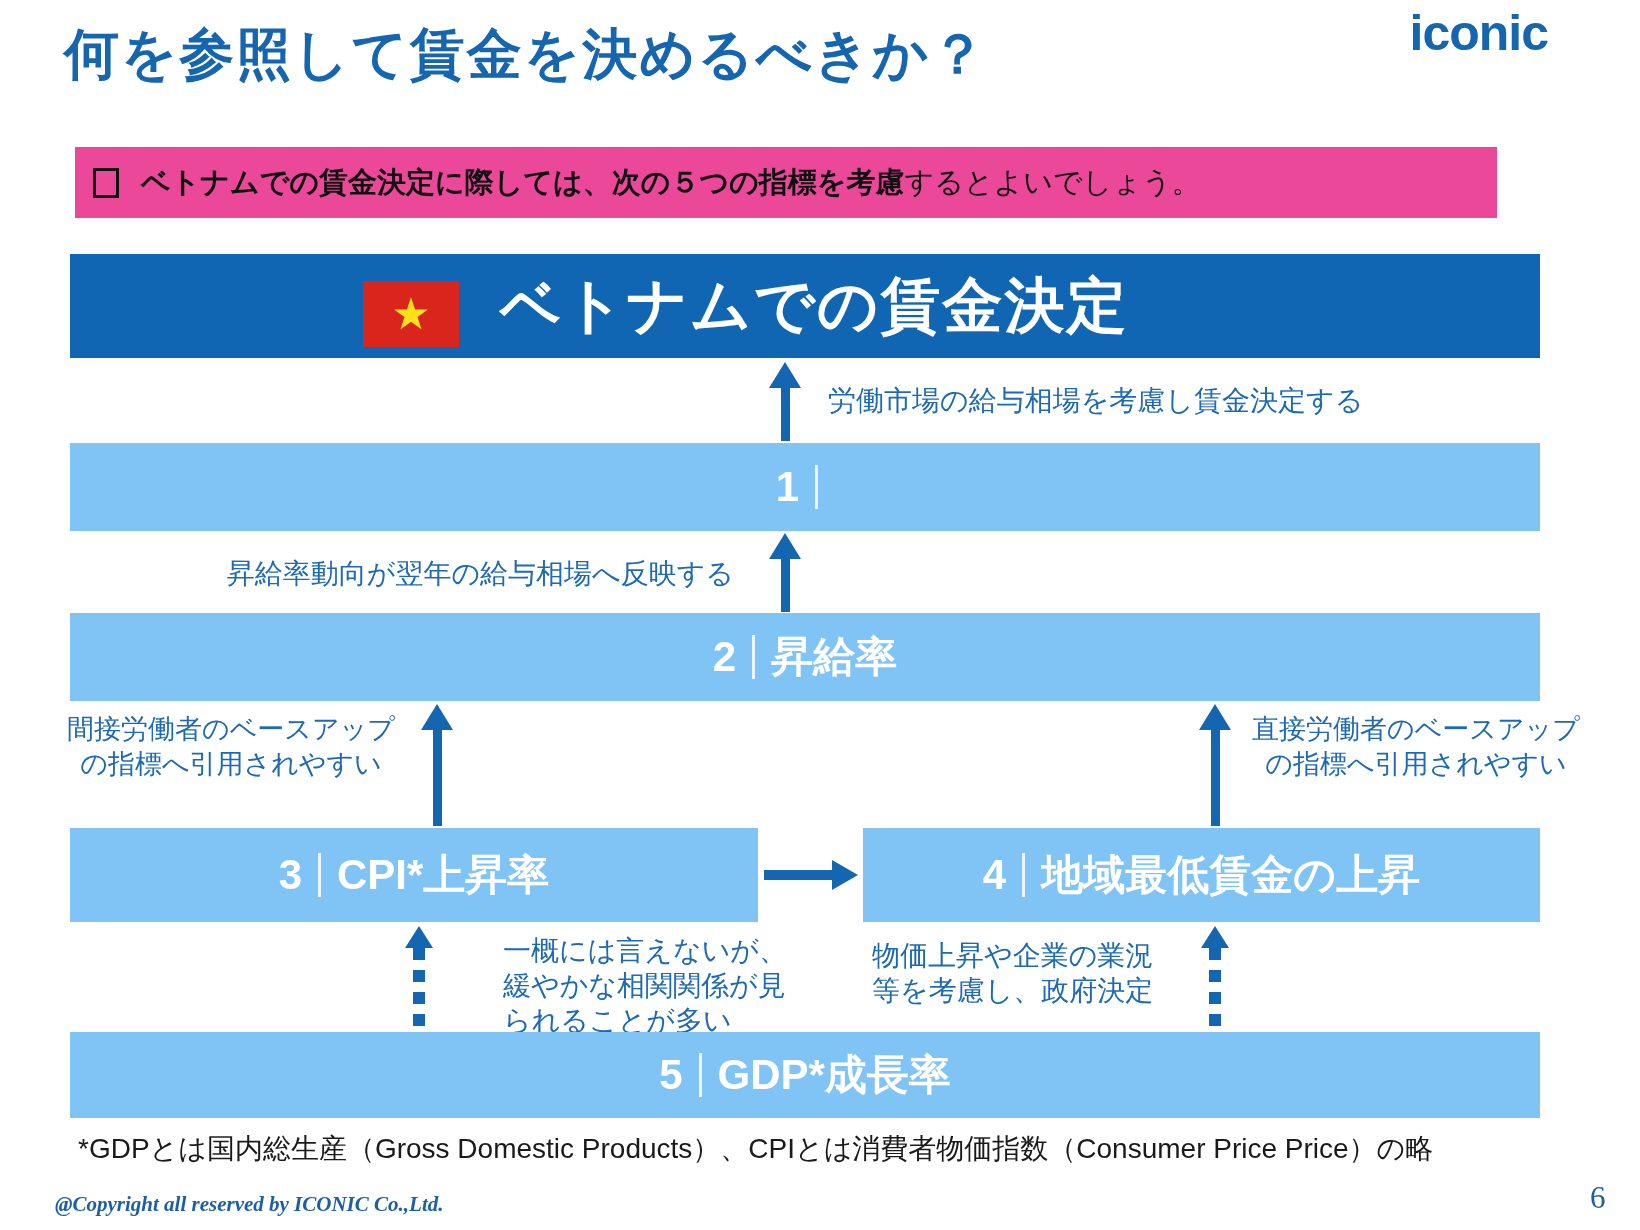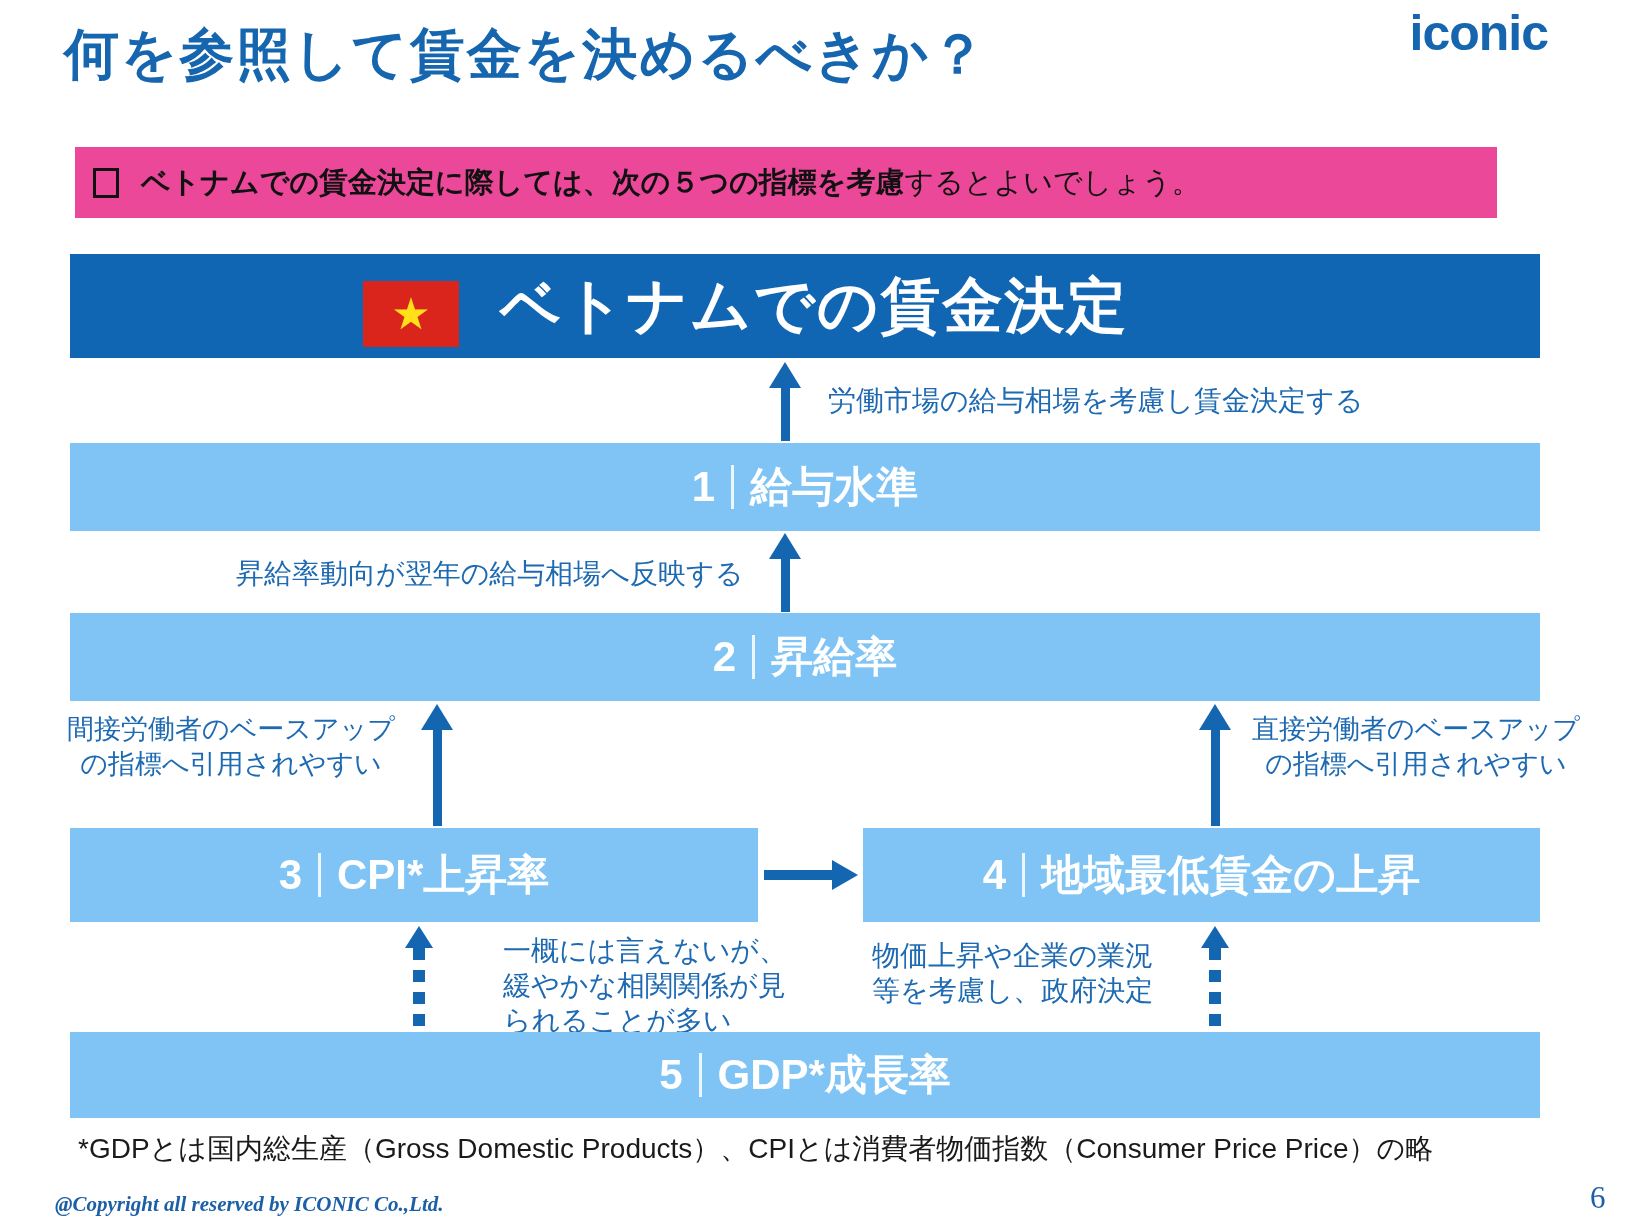--- a/index.html
+++ b/index.html
@@ -56,21 +56,21 @@
 
   
   .h-arrow { left:764px; top:860px; width:94px; height:30px; display:flex; align-items:center; }
   .h-arrow .shaft { height:10px; flex:1; background:#1566b0; }
   .h-arrow .head { width:0; height:0; border-top:15px solid transparent; border-bottom:15px solid transparent;
                    border-left:26px solid #1566b0; }
 
   
   .note { color:#1e6ab2; font-size:28px; line-height:35px; white-space:pre-line; }
   .noteA { left:828px; top:383px; }
-  .noteB { left:236px; top:556px; width:525px; text-align:left; }
+  .noteB { left:209px; top:556px; width:525px; text-align:right; }
   .noteC { left:58px;  top:712px; width:346px; text-align:center; font-size:27px; }
   .noteD { left:1243px; top:712px; width:346px; text-align:center; font-size:27px; }
   .noteE { left:455px; top:933px;margin-left:48px; }
   .noteF { left:872px; top:938px; }
 
   
   .footnote { left:78px; top:1130px; font-size:28px; color:#1a1a1a; }
   .copyright { left:55px; top:1192px; font-size:21px; font-style:italic; font-weight:600;
                font-family:"Liberation Serif","DejaVu Serif",serif; color:#1c5fa6; }
   .page-num { left:1590px; top:1180px; font-size:31px;
@@ -96,21 +96,20 @@
 
 <div class="abs v-arrow arrowA">
     <div class="head"></div>
     <div class="shaft"></div>
   </div>
 <div class="abs note noteA">労働市場の給与相場を考慮し賃金決定する</div>
 
 <div class="abs bar bar1">
   <span class="bar-num">1</span>
   <span class="bar-divider"></span>
-  <span>給与水準</span>
 </div>
 
 <div class="abs v-arrow arrowB">
     <div class="head"></div>
     <div class="shaft"></div>
   </div>
 <div class="abs note noteB">昇給率動向が翌年の給与相場へ反映する</div>
 
 <div class="abs bar bar2">
   <span class="bar-num">2</span>

